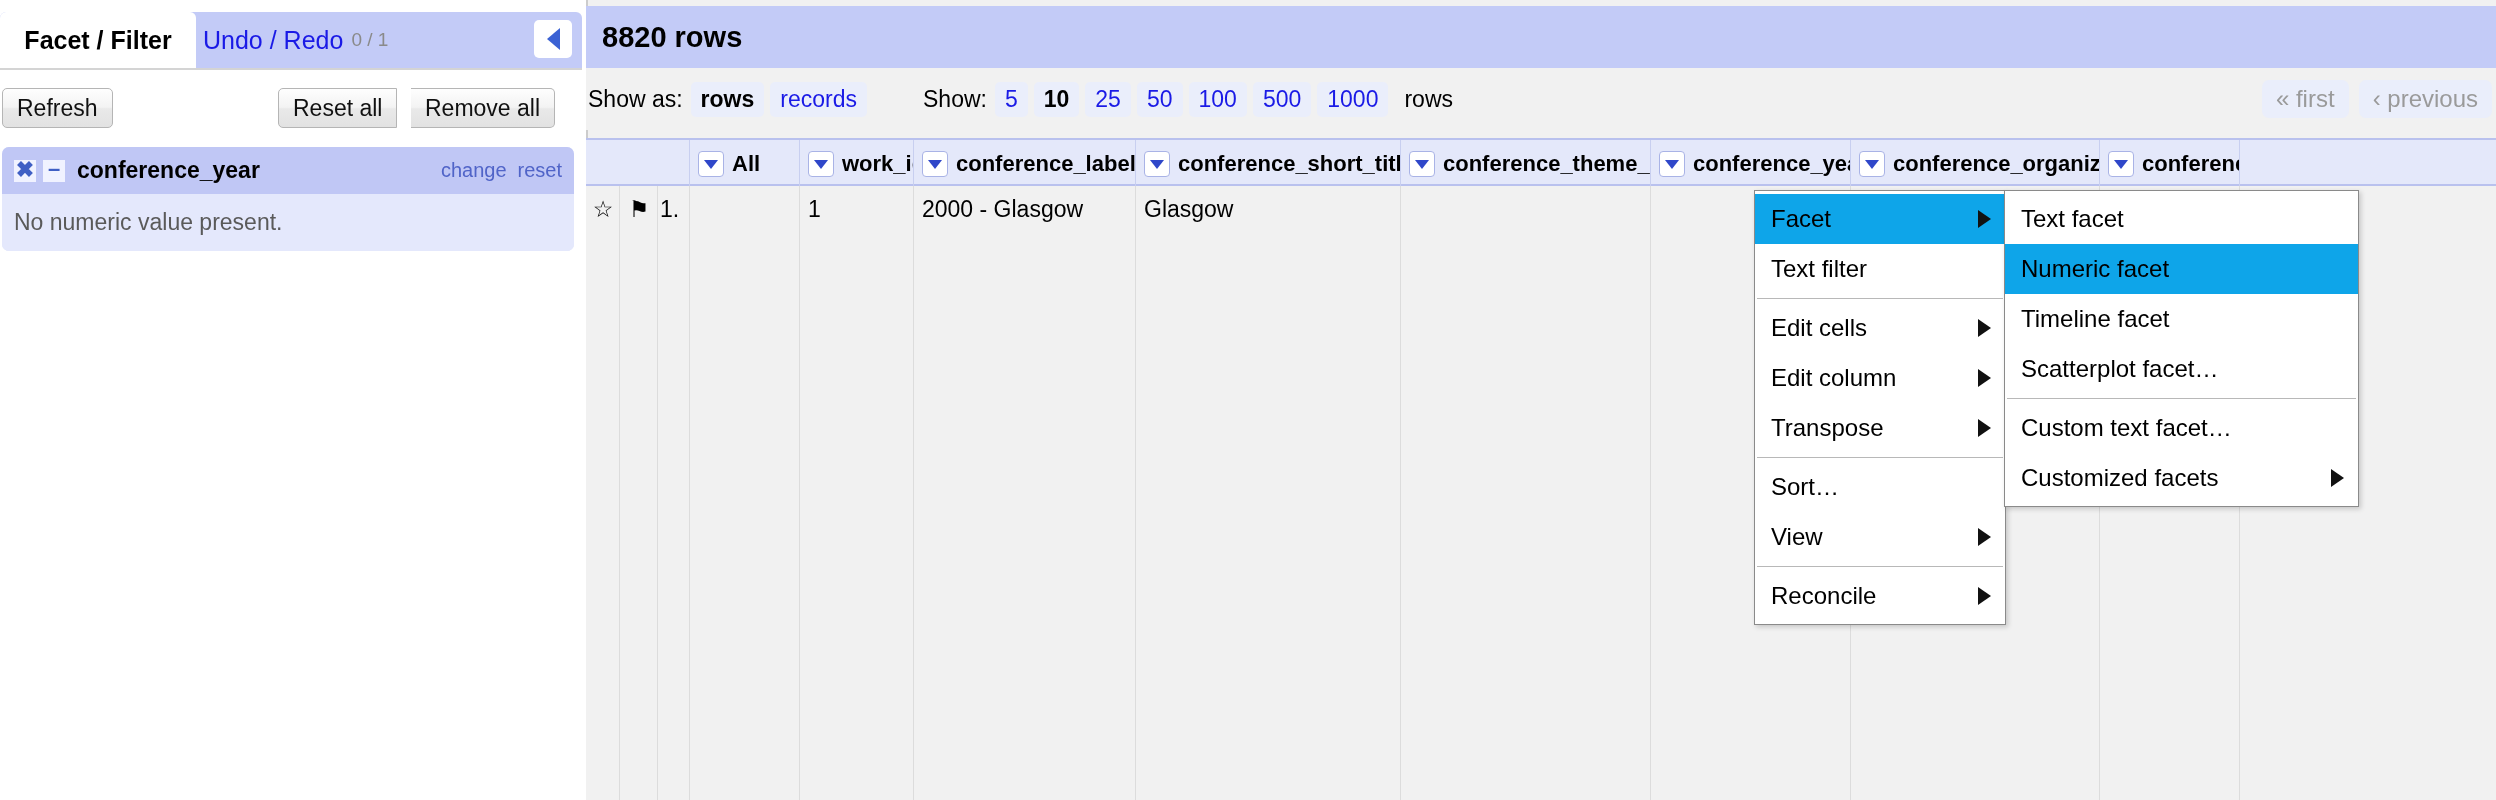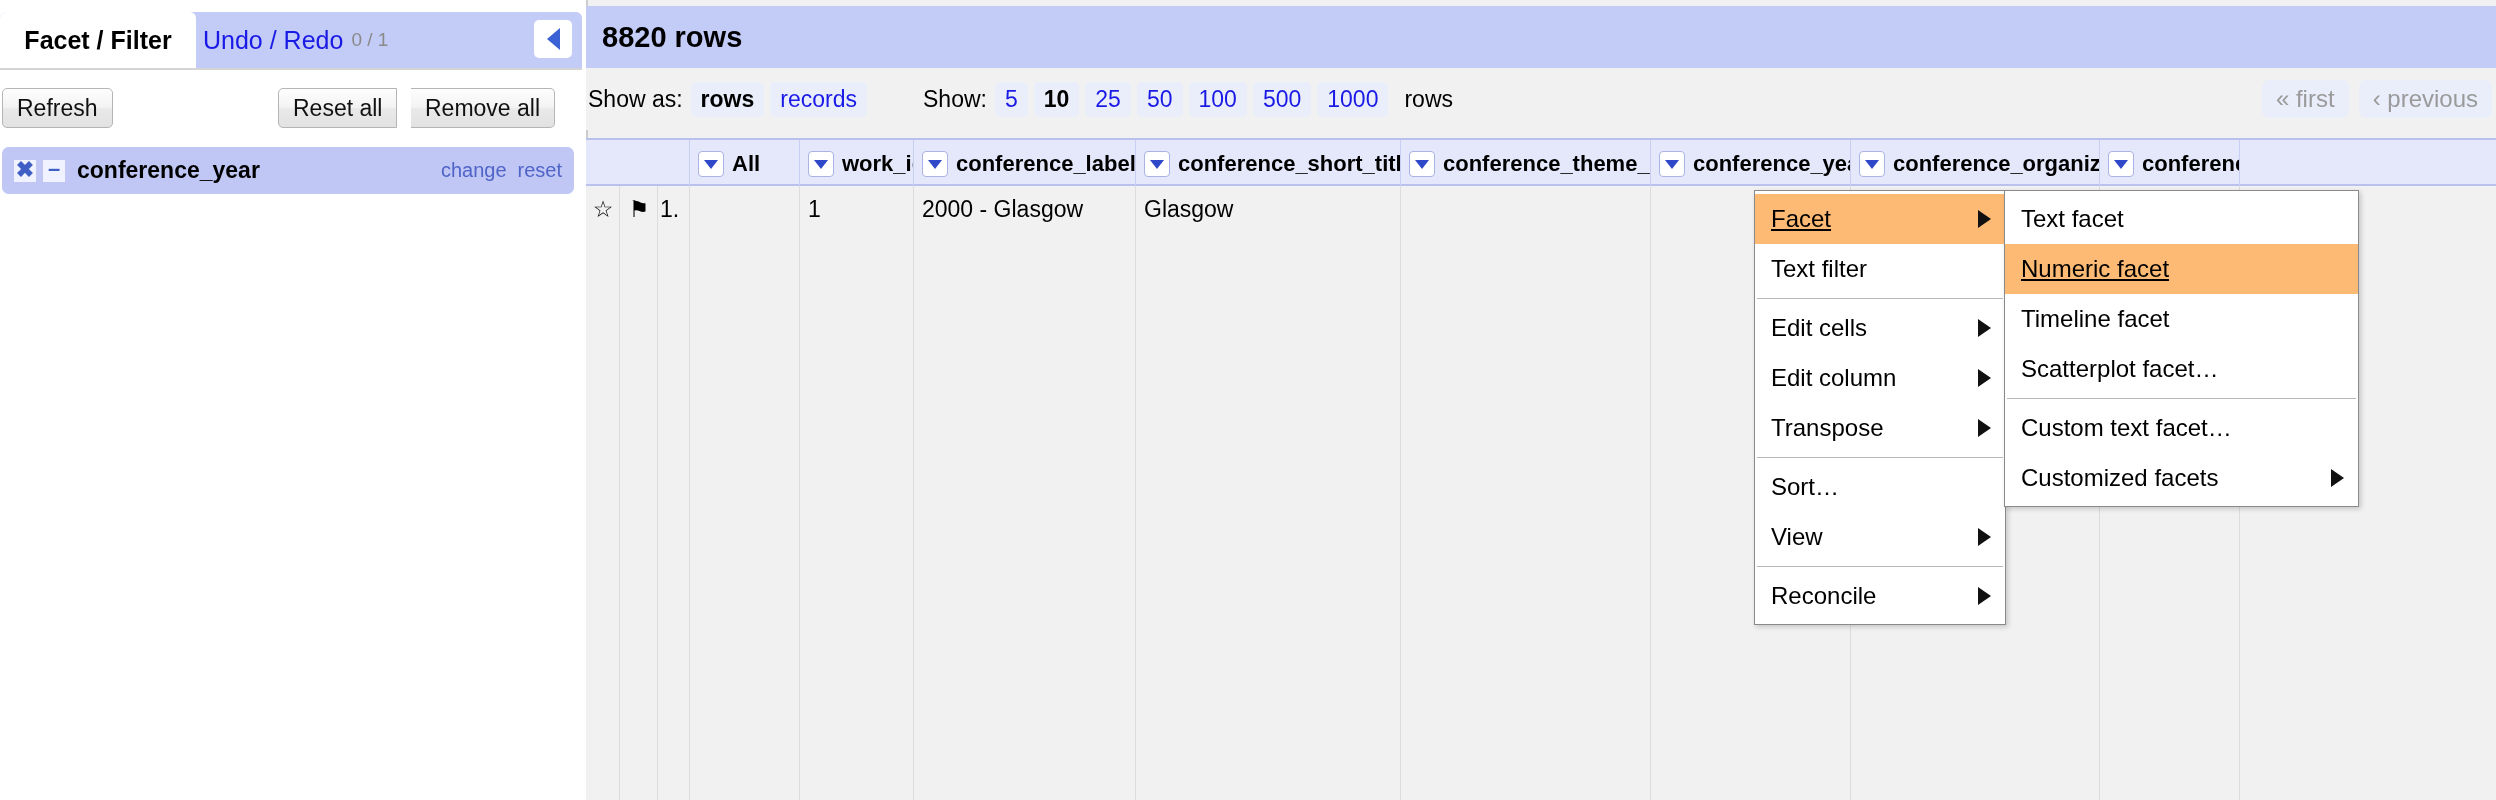--- a/index.html
+++ b/index.html
@@ -341,21 +341,21 @@
     height: 50px;
     display: flex;
     align-items: center;
     padding: 0 14px 0 16px;
     font-size: 24px;
     color: #000000;
     cursor: pointer;
     position: relative;
     white-space: nowrap;
   }
-  .mi.hl { background: #fdba74; text-decoration: underline; }
+  .mi.hl { background: #0ea5e9; }
   .mi .tri {
     position: absolute;
     right: 14px;
     width: 0; height: 0;
     border-top: 9px solid transparent;
     border-bottom: 9px solid transparent;
     border-left: 13px solid #111111;
   }
   .mdiv {
     height: 1px;
@@ -392,20 +392,21 @@
   <div class="facet-box">
     <div class="facet-head">
       <span class="facet-icon-x">✖</span>
       <span class="facet-icon-min">–</span>
       <span class="facet-title">conference_year</span>
       <span class="facet-links">
         <span class="facet-link">change</span>
         <span class="facet-link">reset</span>
       </span>
     </div>
+    <div class="facet-body">No numeric value present.</div>
   </div>
 
 </div>
 
 <div id="main-panel">
   <div class="left-divider"></div>
 
   <div class="rows-header">8820 rows</div>
 
   <div class="controls-bar">

